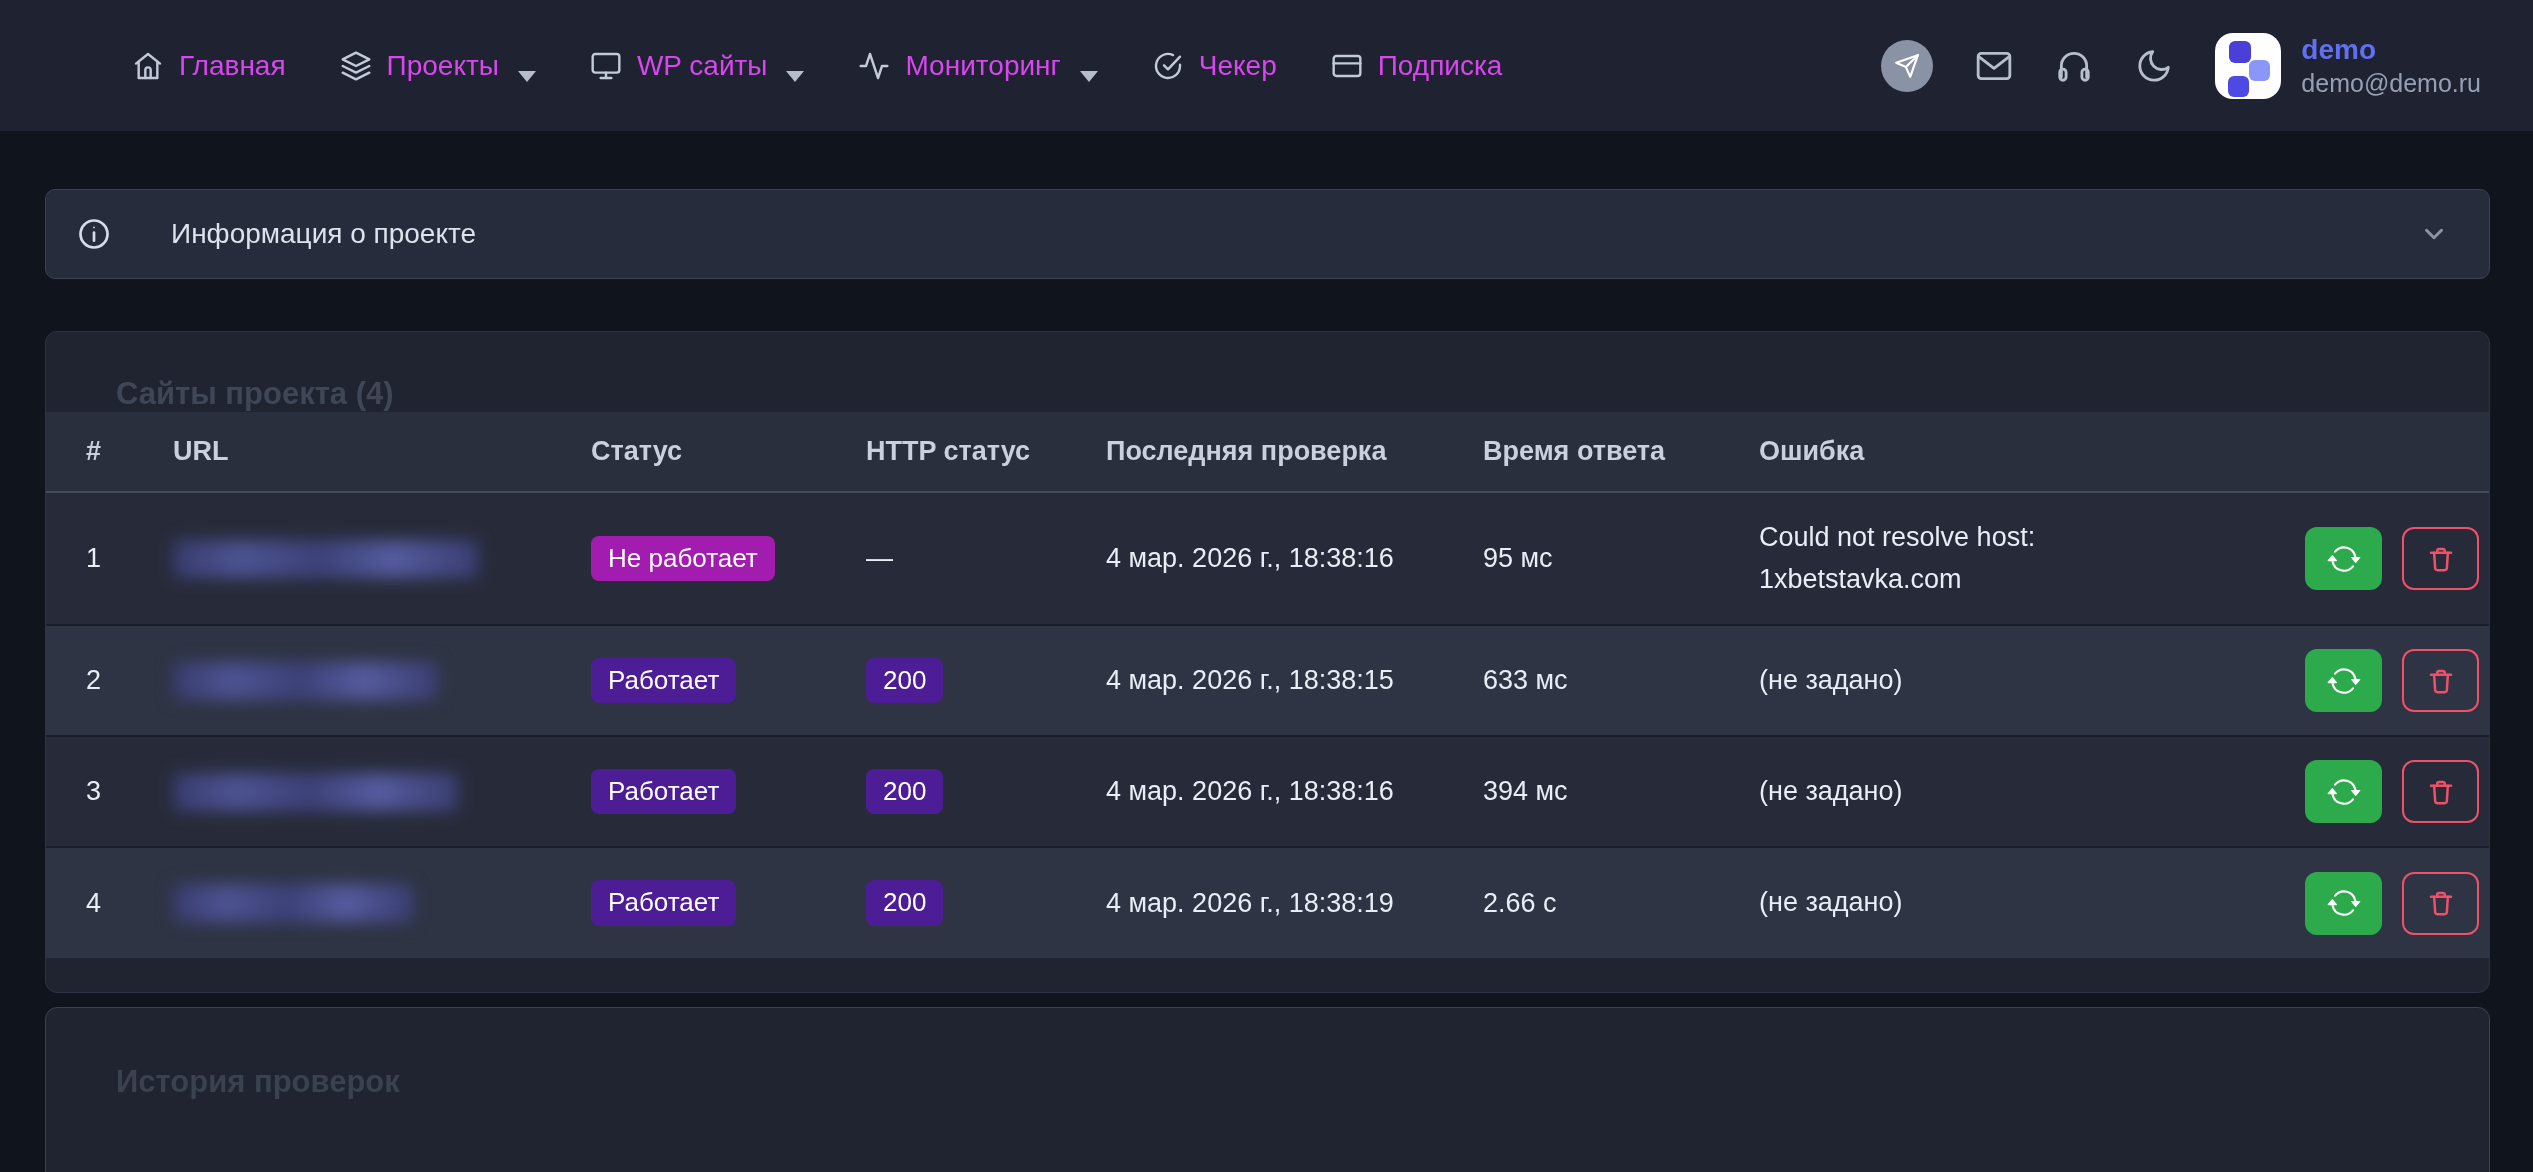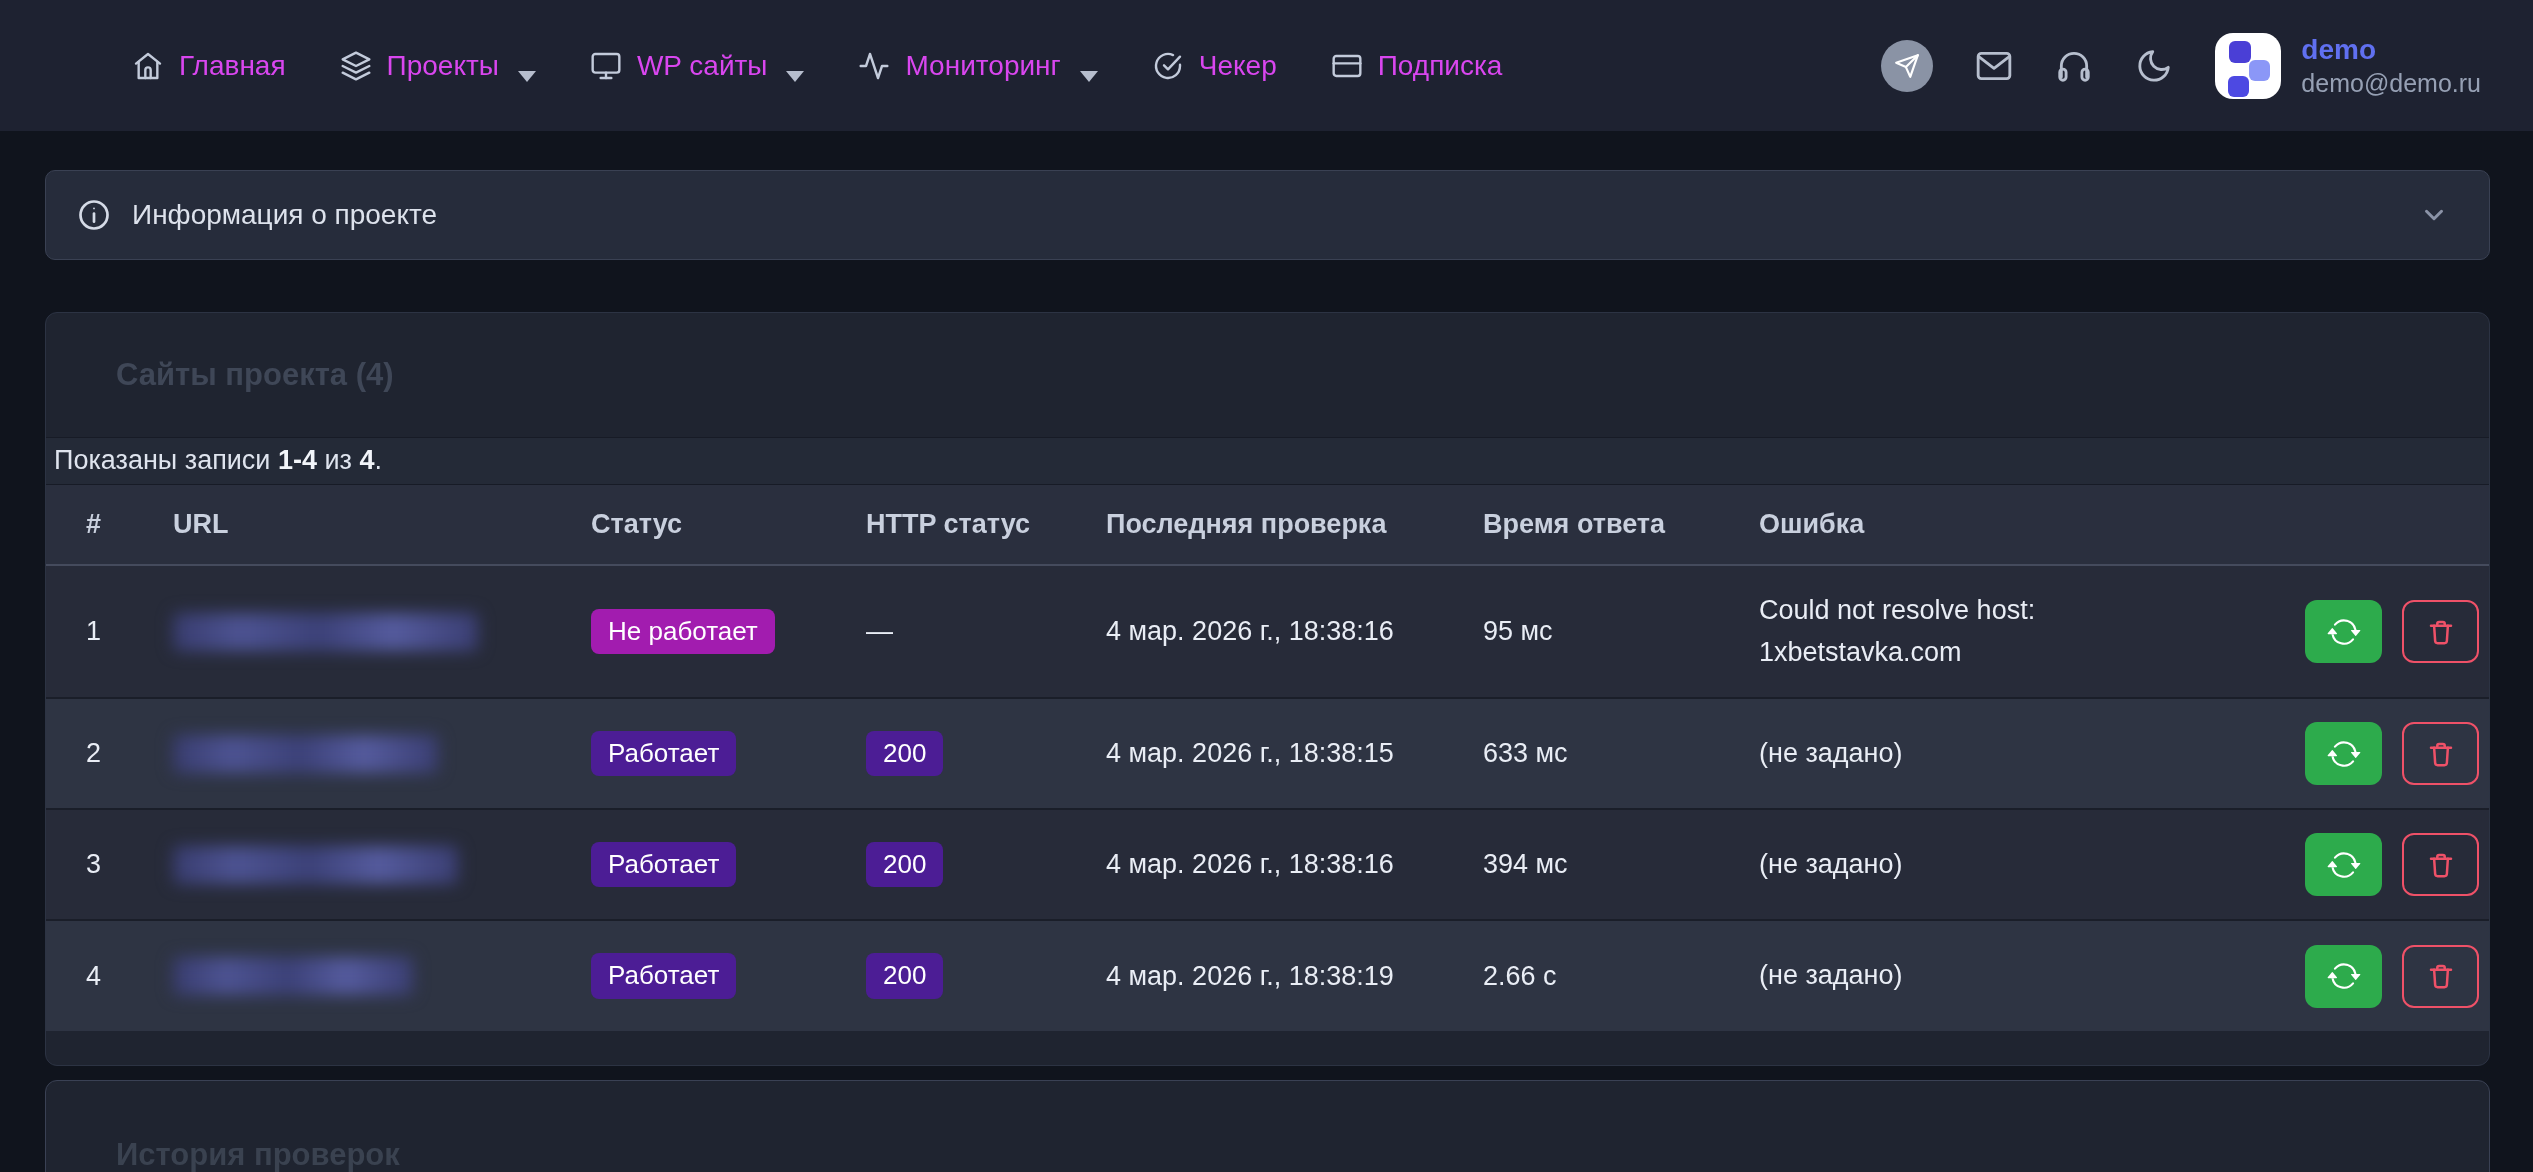--- a/index.html
+++ b/index.html
@@ -46,23 +46,23 @@
   .avatar { width:66px; height:66px; background:#ffffff; border-radius:18px; position:relative; flex:0 0 auto; }
   .avatar .sq { position:absolute; border-radius:6px; }
   .sq1 { left:14px; top:8px;  width:22px; height:22px; background:#4a3fd6; }
   .sq2 { left:34px; top:27px; width:21px; height:21px; background:#8b97f7; }
   .sq3 { left:13px; top:43px; width:21px; height:21px; background:#4d49e2; }
   .user-name  { color:#6070f0; font-size:28px; font-weight:bold; line-height:1.25; }
   .user-email { color:#96a0b4; font-size:25px; line-height:1.3; }
 
   
   .info-panel {
-    margin:39px 43px 0 45px; height:90px;
+    margin:58px 43px 0 45px; height:90px;
     background:#262c3b; border:1px solid #3a4153; border-radius:10px;
-    display:flex; align-items:center; padding:0 40px 0 30px; cursor:pointer;
+    display:flex; align-items:center; padding:0 40px 0 30px; cursor:pointer;gap:39px;
   }
   .info-panel .info-ic svg { width:36px; height:36px; stroke:#d5dbe7; fill:none; stroke-width:1.8; stroke-linecap:round; }
   .info-panel .label { margin-left:20px; font-size:28px; color:#dde2ec; }
   .info-panel .chev { margin-left:auto; }
   .info-panel .chev svg { width:30px; height:30px; stroke:#8b93a7; fill:none; stroke-width:2.4; stroke-linecap:round; stroke-linejoin:round; }
 
   
   .sites-card {
     margin:52px 43px 0 45px;
     background:#1f2430; border:1px solid #2c3343; border-radius:12px;
@@ -257,21 +257,20 @@
   <span class="chev">
     <svg viewBox="0 0 24 24">
         <polyline points="6 9 12 15 18 9"></polyline>
       </svg>
   </span>
 </div>
 
 <div class="sites-card">
   <div class="card-title">Сайты проекта (4)</div>
 
-  <div class="summary"><span>Показаны записи </span><b>1-4</b><span> из </span><b>4</b><span>.</span></div>
 
   <table class="sites">
     <colgroup>
       <col class="c-num">
         <col class="c-url">
         <col class="c-status">
         <col class="c-http">
       <col class="c-check">
         <col class="c-time">
         <col class="c-err">

